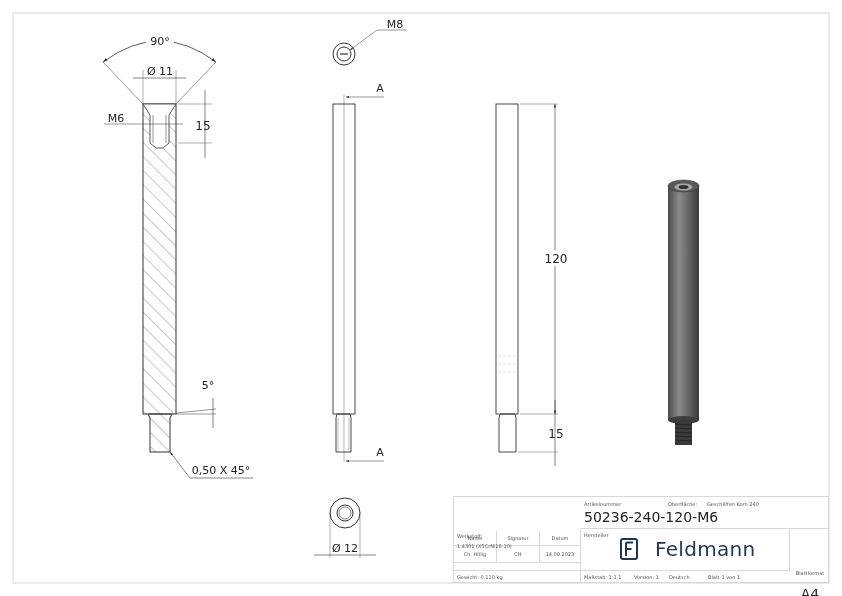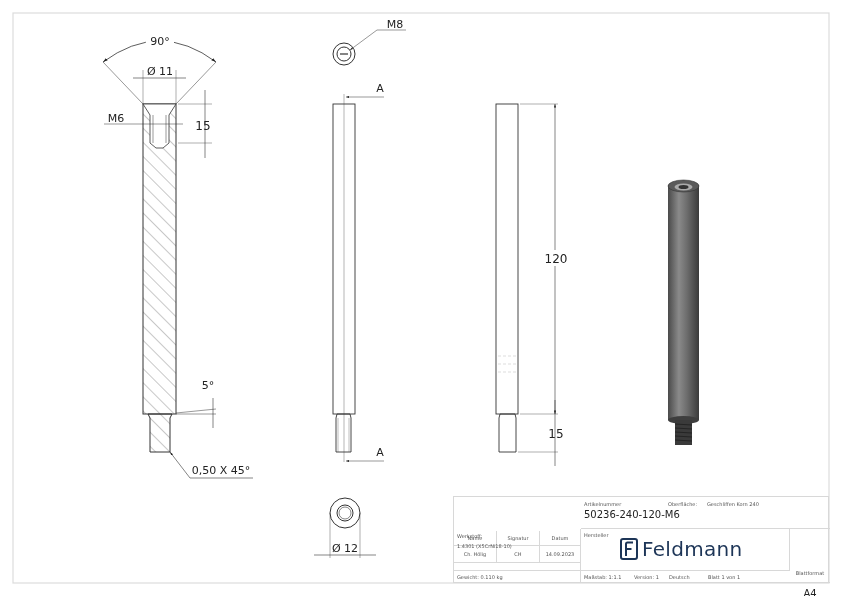--- a/index.html
+++ b/index.html
@@ -1,21 +1,21 @@
 <!DOCTYPE html>
 <html><head>
 <meta charset="utf-8">
 <style>
   html, body { margin: 0; padding: 0; background: #ffffff; }
   body { width: 842px; height: 596px; position: relative; overflow: hidden; font-family: "DejaVu Sans", sans-serif; }
   #sheet { position: absolute; left: 0; top: 0; width: 842px; height: 596px; }
   .tb { position: absolute; font-family: "DejaVu Sans", sans-serif; color: #333; }
   .tb-cell { position: absolute; border-right: 1px solid #d8d8d8; border-bottom: 1px solid #d8d8d8; box-sizing: border-box; font-size: 5px; color: #555; padding: 2px 3px; }
   .center { text-align: center; display: flex; align-items: center; justify-content: center; margin-top: 34px; }
-  .big { font-size: 10px; color: #222; }
+  .big { font-size: 14px; color: #222; }
   .logo-text { font-size: 20px; color: #1d3557; letter-spacing: 0.3px; }
   .dim-text { font-family: "DejaVu Sans", sans-serif; fill: #222; }
 </style>
 </head>
 <body>
 
 <svg id="sheet" viewBox="0 0 842 596" xmlns="http://www.w3.org/2000/svg">
   <defs>
     <pattern id="hatch" patternUnits="userSpaceOnUse" width="10" height="10" patternTransform="rotate(-45)">
       <line x1="0" y1="0" x2="0" y2="10" stroke="#444" stroke-width="0.6"></line>
@@ -155,21 +155,21 @@
     <div style="margin-top:4px;">1.4301 (X5CrNi18-10)</div>
   </div>
 
   <div class="tb-cell" style="left:127px; top:32px; width:209px; height:42px;">
     <span style="position:absolute; left:3px; top:3px;">Hersteller</span>
     <div style="position:absolute; left:38px; top:8px; display:flex; align-items:center;">
       <svg width="20" height="24" viewBox="0 0 20 24">
         <path d="M4,2 L16,2 Q18,2 18,4 L18,20 Q18,22 16,22 L4,22 Q2,22 2,20 L2,4 Q2,2 4,2 Z" fill="none" stroke="#1d3557" stroke-width="2"></path>
         <path d="M7,19 L7,7 Q7,5.5 8.5,5.5 L14,5.5 M7,12 L12.5,12" fill="none" stroke="#1d3557" stroke-width="2"></path>
       </svg>
-      <span class="logo-text" style="margin-left:3px;text-align:right;">Feldmann</span>
+      <span class="logo-text" style="margin-left:16px;text-align:right;">Feldmann</span>
     </div>
   </div>
 
   <div class="tb-cell center" style="left:336px; top:32px; width:40px; height:20px; border-right:none;">Blattformat</div>
   <div class="tb-cell center big" style="left:336px; top:52px; width:40px; height:22px; border-right:none;">A4</div>
 
   <div class="tb-cell" style="left:0; top:74px; width:127px; height:12px; border-bottom:none; padding-top:3px;">Gewicht: 0.110 kg</div>
   <div class="tb-cell" style="left:127px; top:74px; width:249px; height:12px; border-bottom:none; border-right:none; padding-top:3px;">
     <span style="position:absolute; left:3px; top:3px;">Maßstab: 1:1.1</span>
     <span style="position:absolute; left:53px; top:3px;">Version: 1</span>

